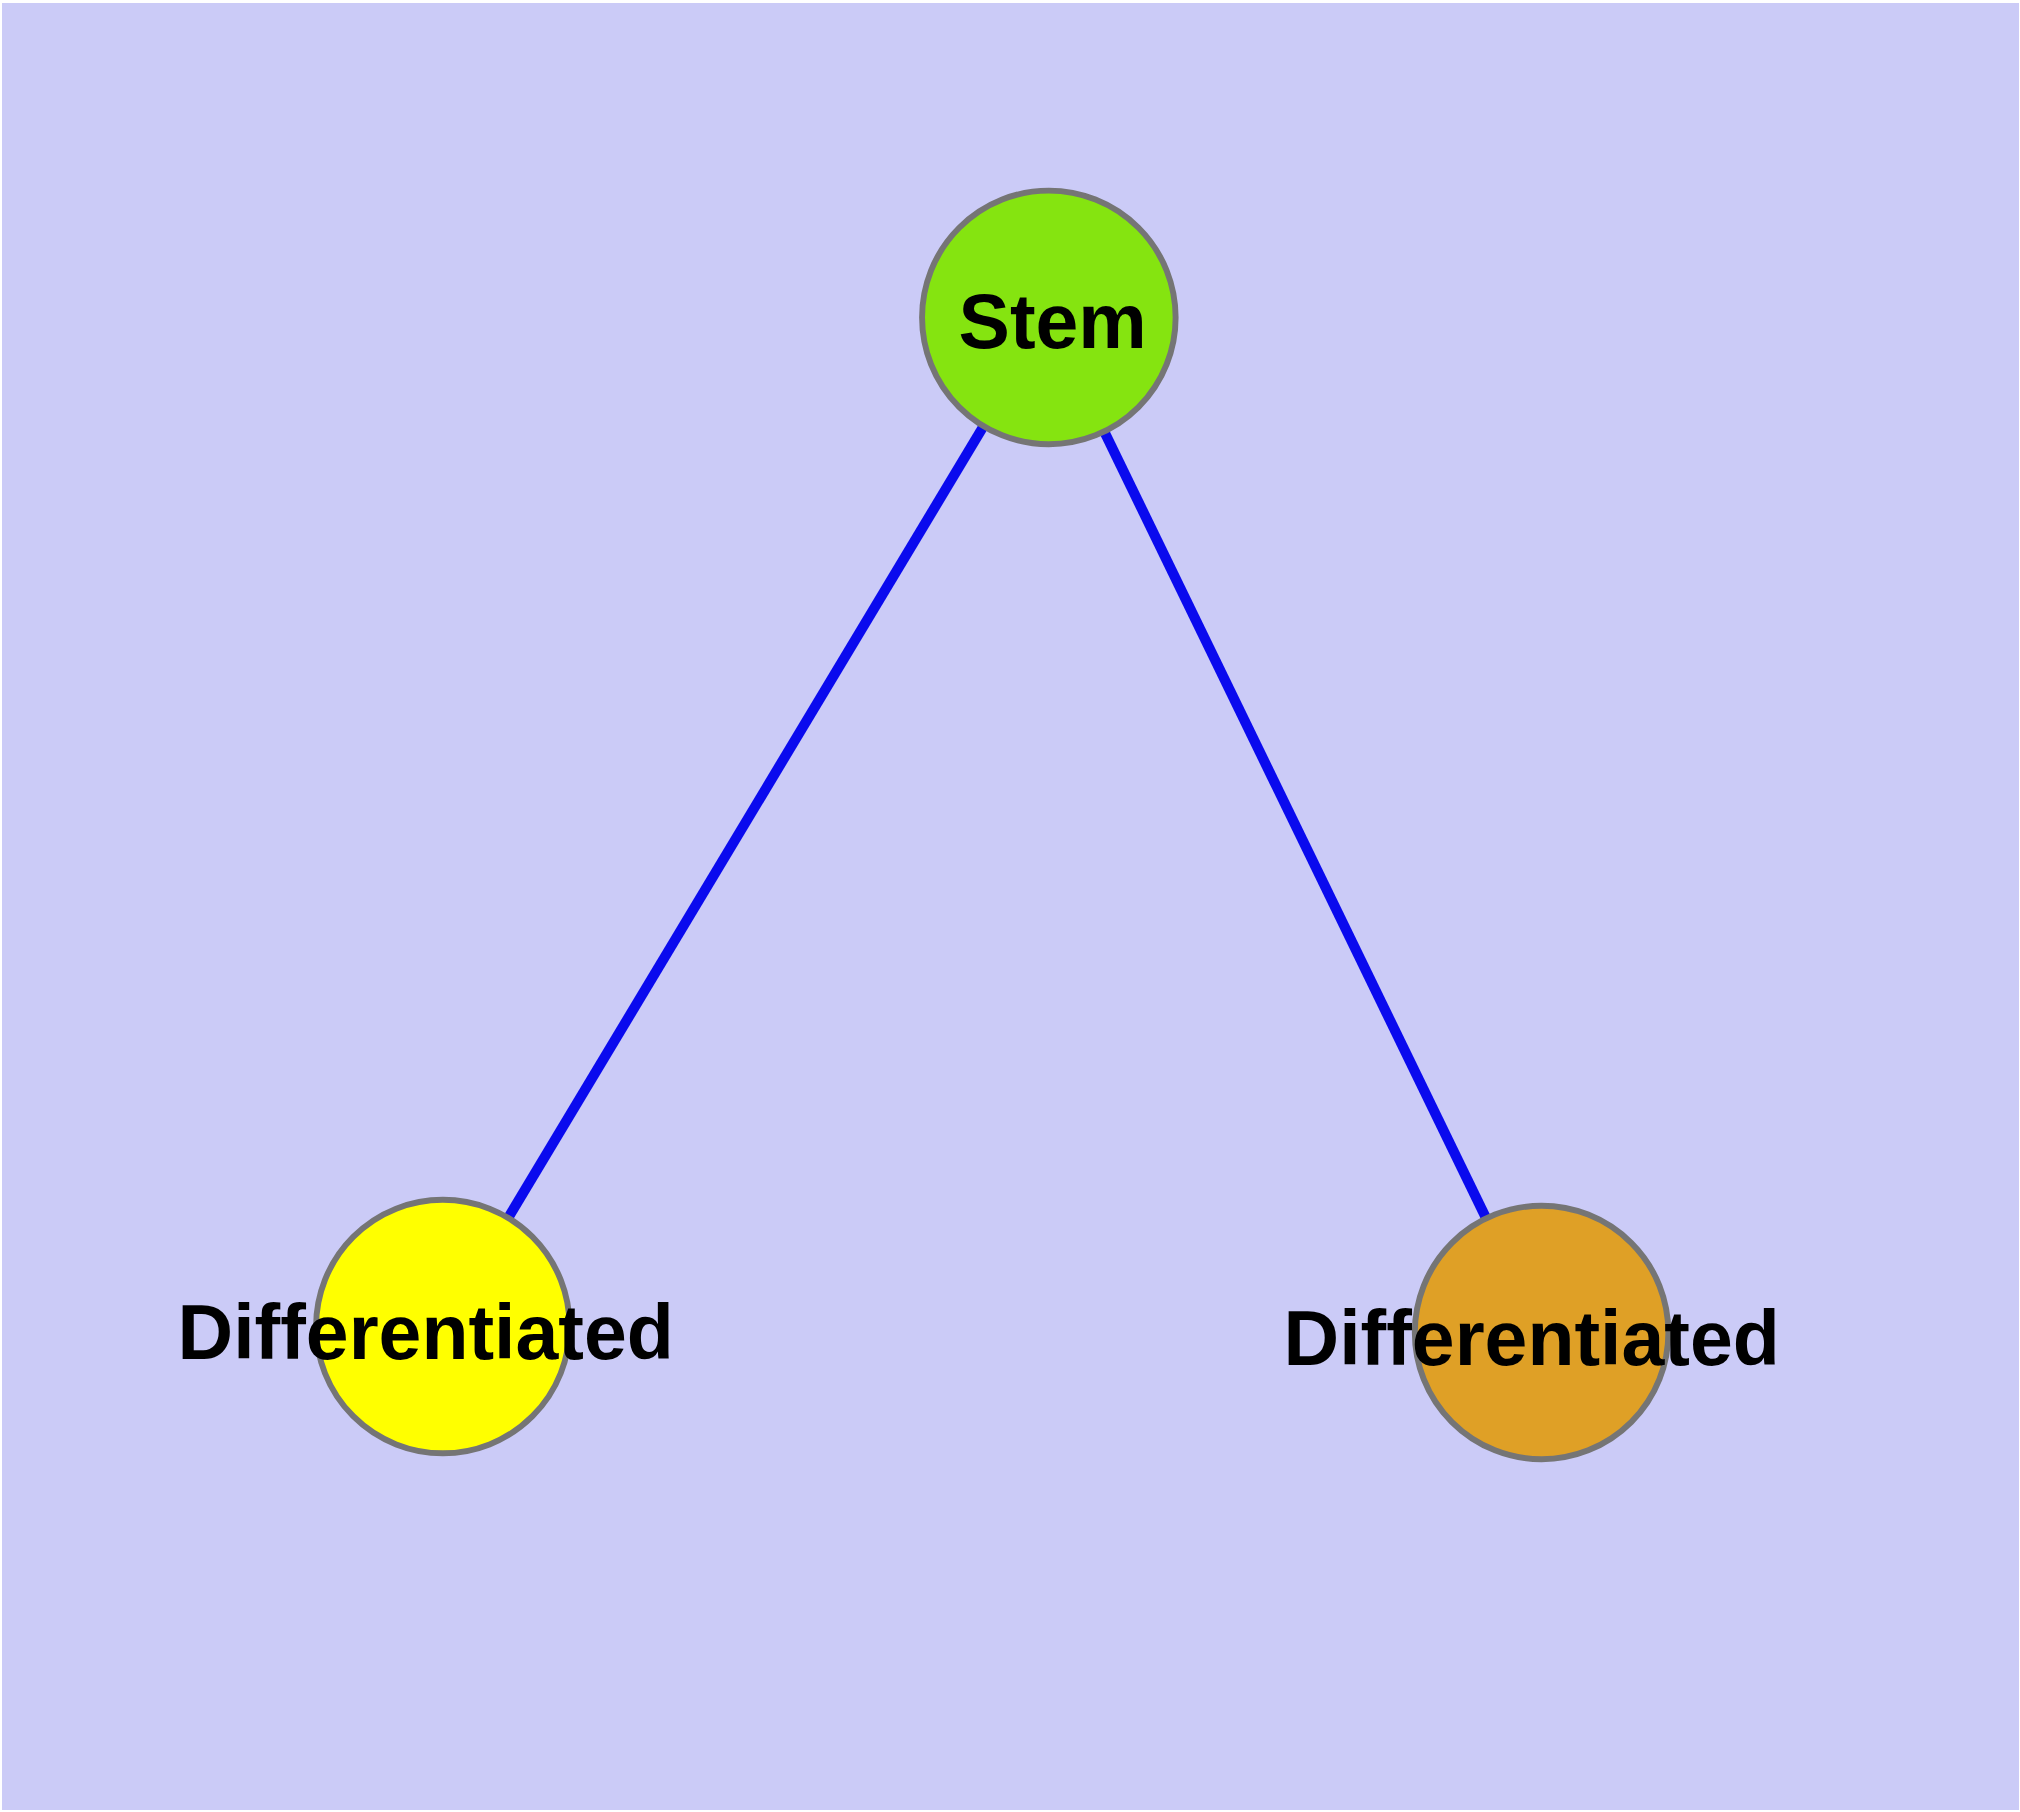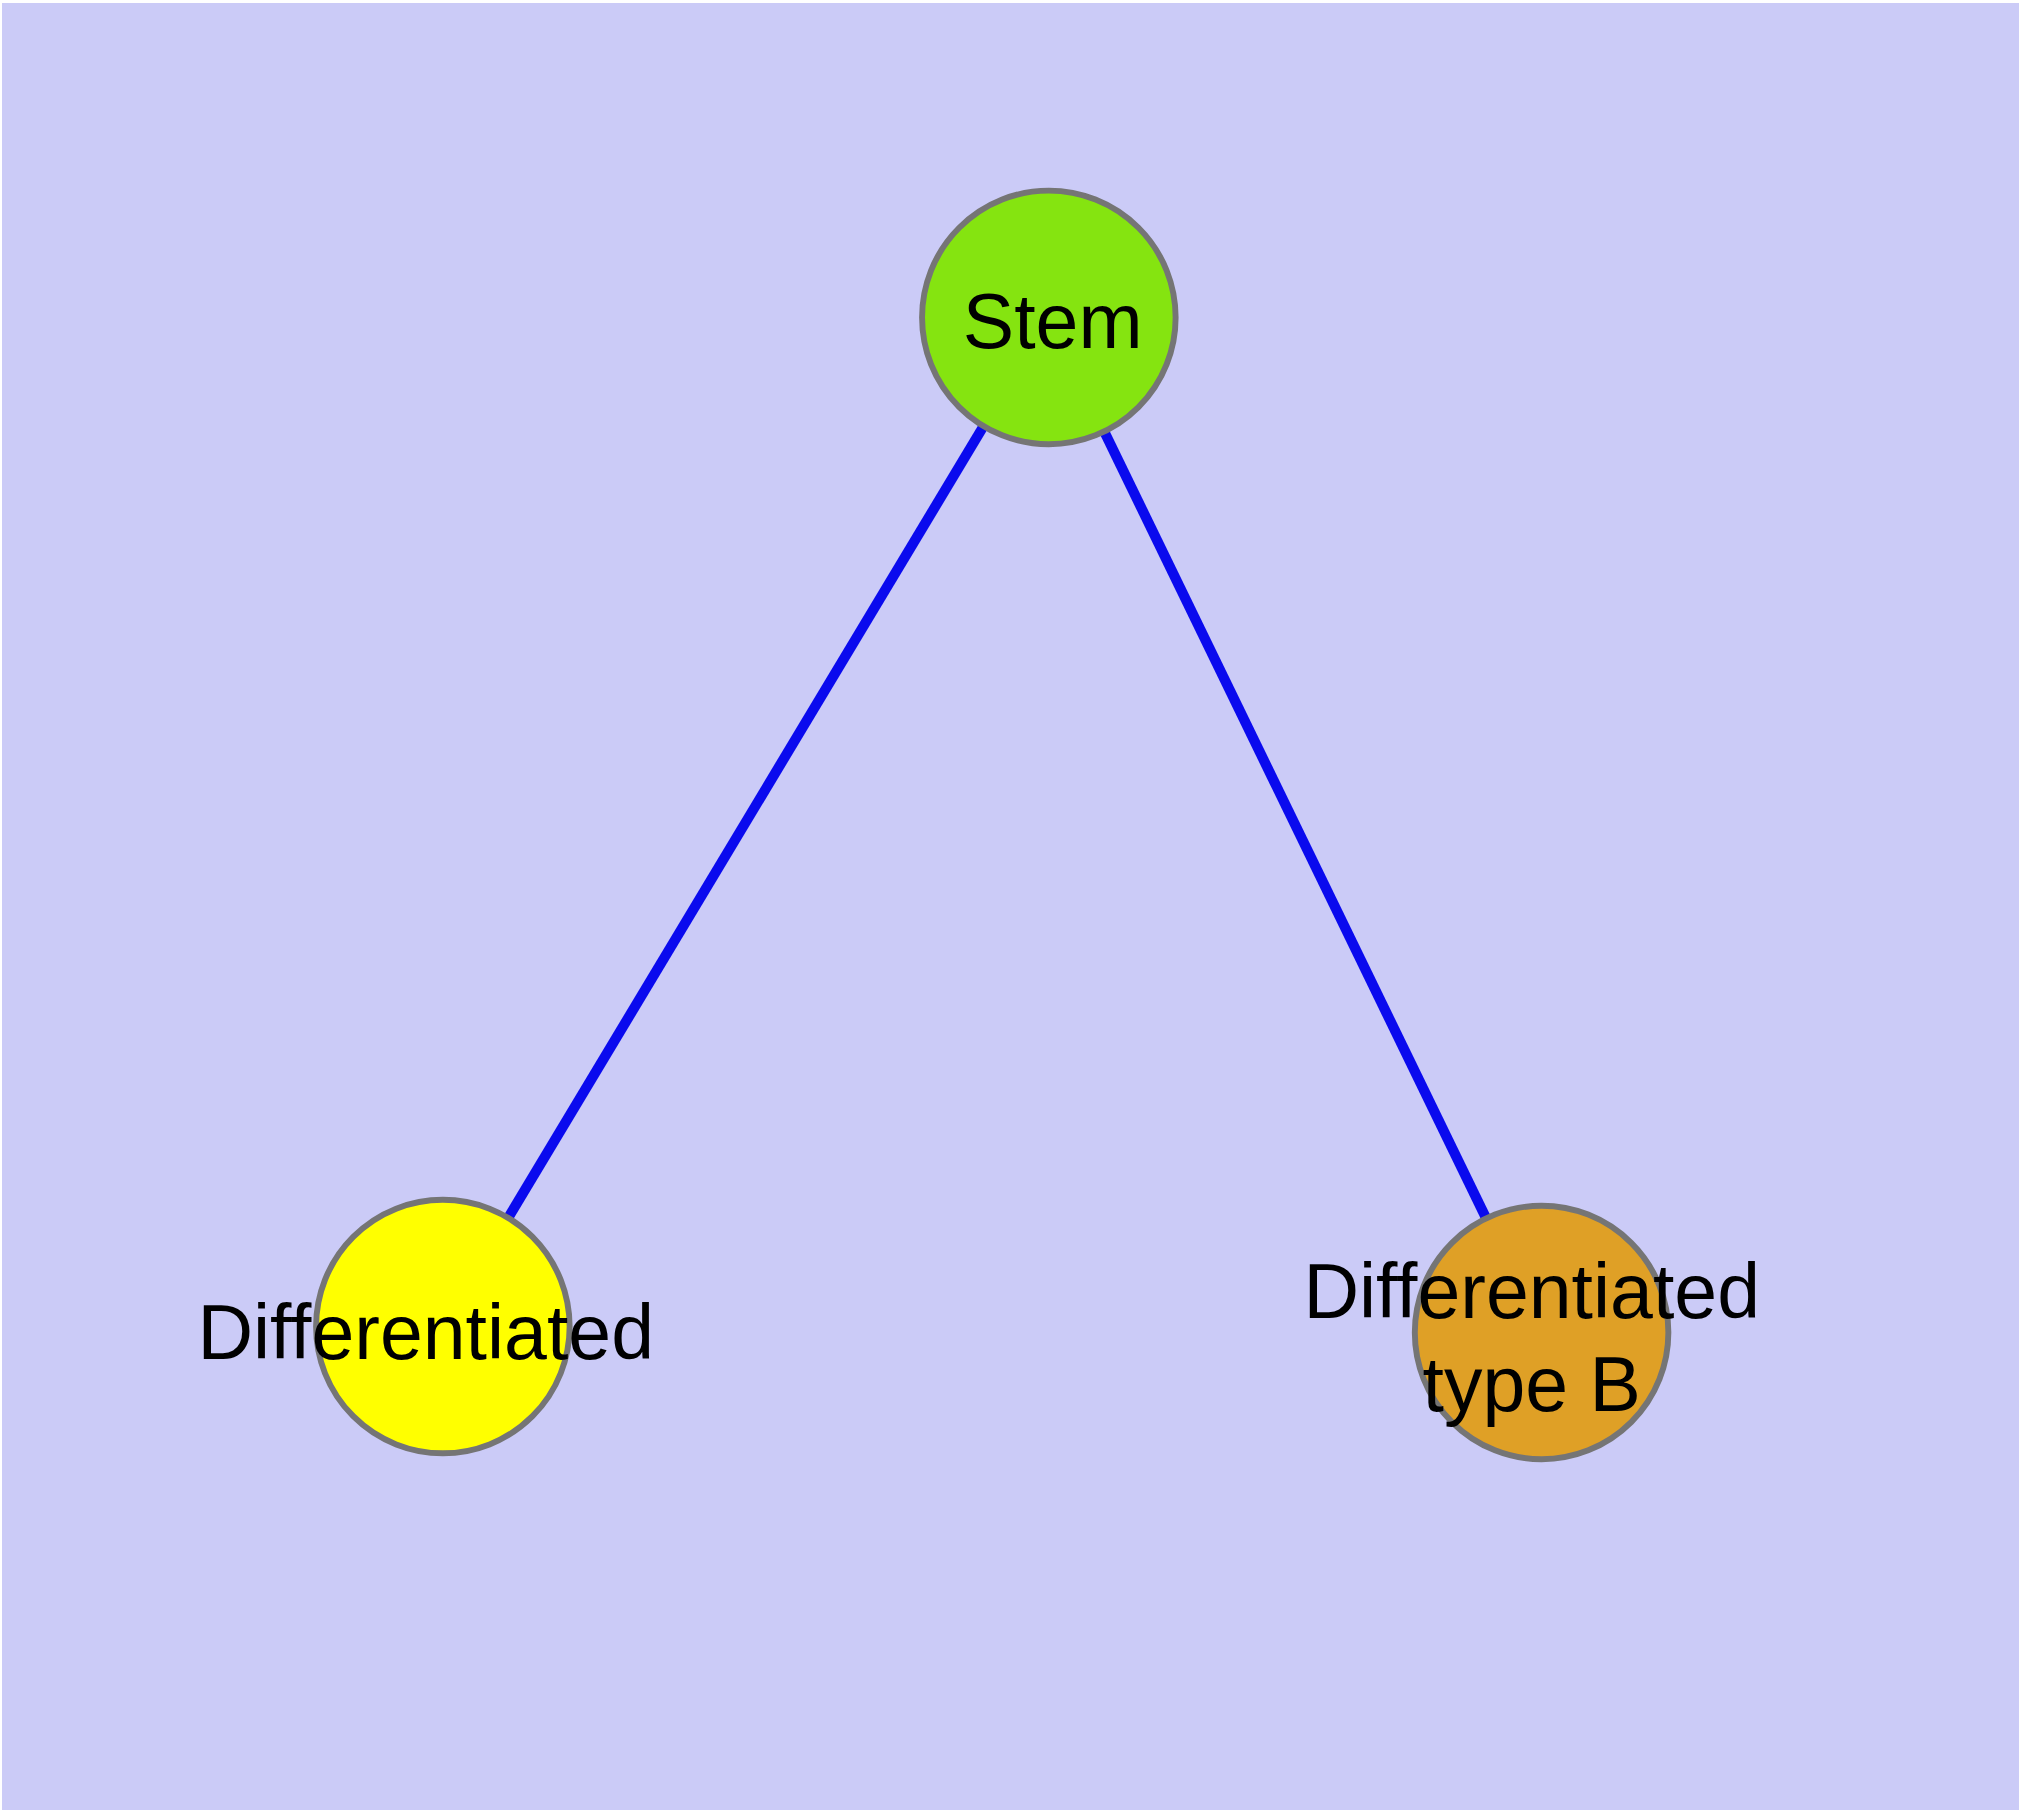--- a/index.html
+++ b/index.html
@@ -38,21 +38,21 @@
   svg.graph circle {
     stroke: var(--node_border, #757575);
     stroke-width: 7;
   }
   .node-label {
     position: absolute;
     transform: translate(-50%, -50%);
     text-align: center;
     color: var(--label_text, #000000);
     font-size: 77px;
-    font-weight: normal;
+    font-weight: bold;
     line-height: 93px;
     white-space: nowrap;
     pointer-events: none;
   }
   
   .label-stem   { left: 1051px; top: 318px; }
   .label-type-a { left: 424px;  top: 1329px; }
   .label-type-b { left: 1530px; top: 1335px; }
 </style>
 </head>
@@ -74,18 +74,17 @@
     <div class="node-label label-stem">
       <div>Stem</div>
     </div>
 
     <div class="node-label label-type-a">
       <div>Differentiated</div>
     </div>
 
     <div class="node-label label-type-b">
       <div>Differentiated</div>
-      <div>type B</div>
     </div>
 
   </div>
 </div>
 
 
 </body></html>

